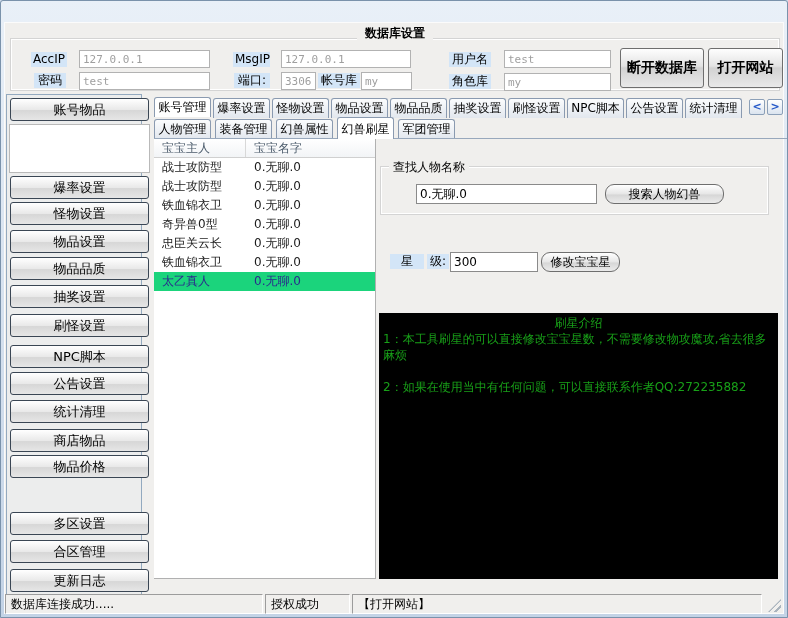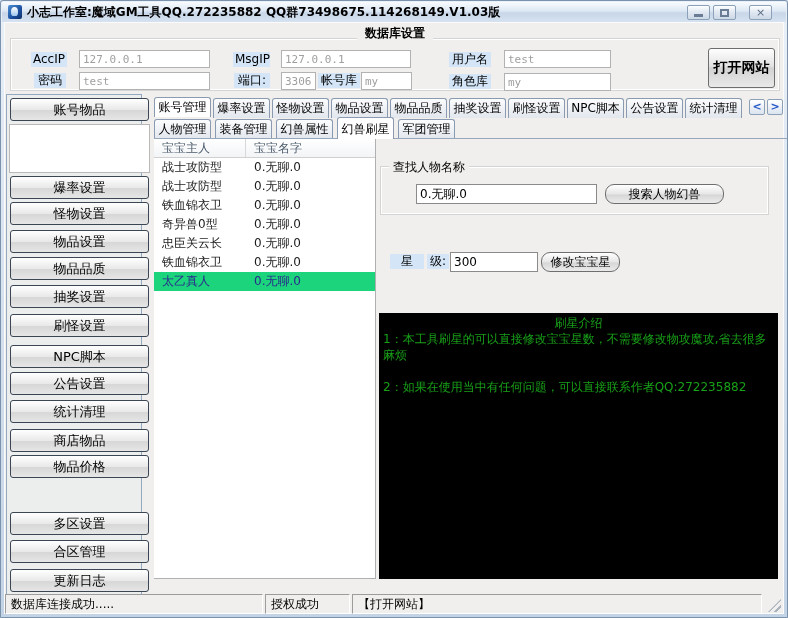--- a/index.html
+++ b/index.html
@@ -165,53 +165,41 @@
   .resize-grip {
     position: absolute; right: 2px; top: 576px; width: 13px; height: 13px;
     background: repeating-linear-gradient(135deg, transparent 0 3px, #aab4be 3px 5px);
     clip-path: polygon(100% 0, 100% 100%, 0 100%);
   }
 </style>
 </head>
 <body>
 
 <div class="window">
-  <div class="titlebar">
-    <div class="app-icon"></div>
-    <div class="title-text">小志工作室:魔域GM工具QQ.272235882 QQ群73498675.114268149.V1.03版</div>
-    <div class="winbtns">
-      <div class="winbtn">
-          <div class="glyph-min"></div>
-        </div>
-      <div class="winbtn">
-          <div class="glyph-max"></div>
-        </div>
-      <div class="winbtn close">×</div>
-    </div>
-  </div>
 
   <div class="main">
 
     <div class="groupbox">
       <div class="groupbox-caption">数据库设置</div>
       <div class="fld-label" style="left:20px; top:13px; width:36px;">AccIP</div>
       <input class="fld-input" style="left: 68px; top: 11px; width: 131px; height: 18px;" value="127.0.0.1">
       <div class="fld-label" style="left:222px; top:13px; width:37px;">MsgIP</div>
       <input class="fld-input" style="left: 270px; top: 11px; width: 130px; height: 18px;" value="127.0.0.1">
       <div class="fld-label" style="left:438px; top:13px; width:42px;">用户名</div>
       <input class="fld-input" style="left: 493px; top: 11px; width: 107px; height: 18px;" value="test">
       <div class="fld-label" style="left:23px; top:34px; width:32px;">密码</div>
       <input class="fld-input" style="left: 68px; top: 33px; width: 131px; height: 18px;" value="test">
       <div class="fld-label" style="left:223px; top:34px; width:36px;">端口:</div>
       <input class="fld-input" style="left: 270px; top: 33px; width: 35px; height: 18px;" value="3306">
       <div class="fld-label" style="left:307px; top:34px; width:42px;">帐号库</div>
       <input class="fld-input" style="left: 350px; top: 33px; width: 51px; height: 18px;" value="my">
       <div class="fld-label" style="left:438px; top:35px; width:42px;">角色库</div>
       <input class="fld-input" style="left: 493px; top: 34px; width: 107px; height: 18px;" value="my">
-      <button class="big-btn" style="left:697px; top:9px; width:67px; height:40px;">打开网站</button>
+      <button class="big-btn" style="left:609px; top:9px; width:84px; height:40px;">断开数据库</button>
+      <button class="big-btn" style="left:697px; top:9px; width:75px; height:40px;">打开网站</button>
     </div>
 
     <div class="sidebar">
       <button class="side-btn" style="top:3px;">账号物品</button>
       <div class="side-blank"></div>
       <button class="side-btn" style="top:81px;">爆率设置</button>
       <button class="side-btn" style="top:107px;">怪物设置</button>
       <button class="side-btn" style="top:135px;">物品设置</button>
       <button class="side-btn" style="top:162px;">物品品质</button>
       <button class="side-btn" style="top:190px;">抽奖设置</button>

